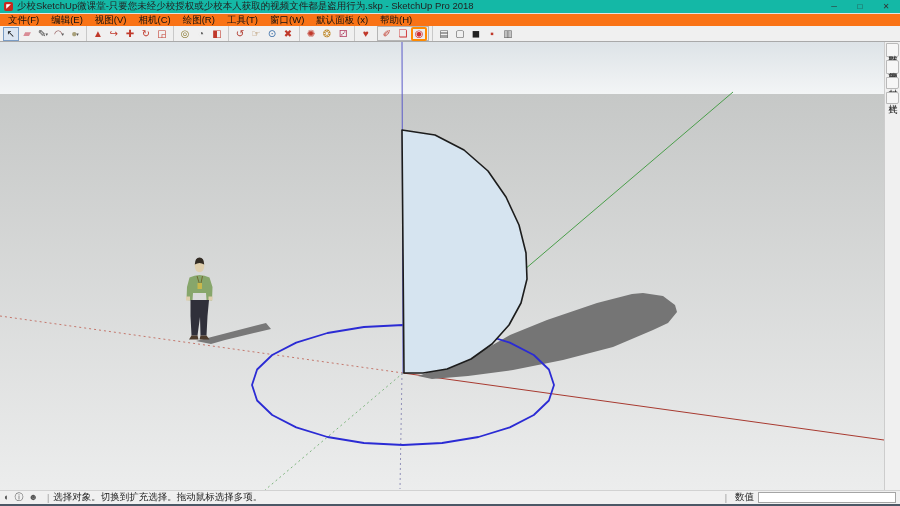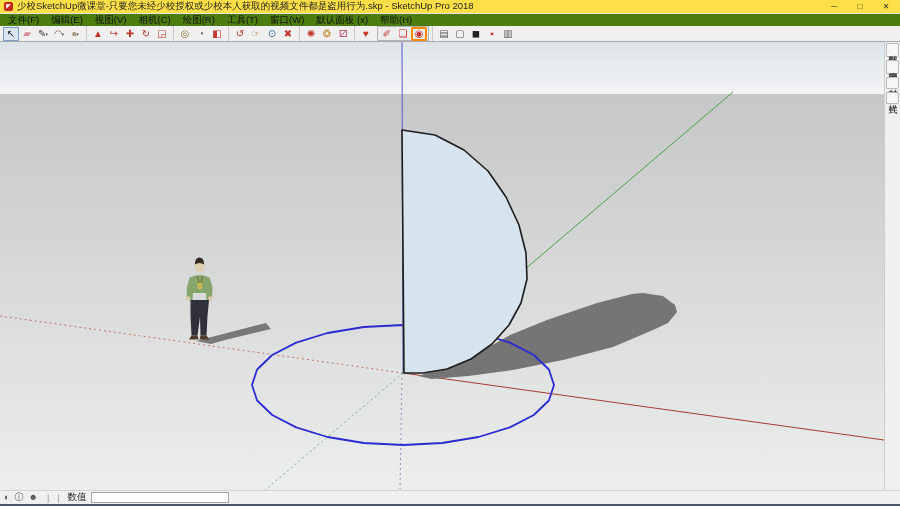--- a/index.html
+++ b/index.html
@@ -1,29 +1,29 @@
 <!DOCTYPE html>
 <html><head>
 <meta charset="utf-8">
 <style>
   * { margin:0; padding:0; box-sizing:border-box; }
   html,body { width:900px; height:506px; overflow:hidden;
     font-family:"Liberation Sans","DejaVu Sans",sans-serif; font-size:10px; background:#f0f0f0; }
 
   
-  .titlebar { height:14px; background:#fde047; display:flex; align-items:center;
+  .titlebar { height:14px; background:#14b8a6; display:flex; align-items:center;
     padding:0 4px; border-bottom:1px solid #e3e3e3; }
   .appicon { width:9px; height:9px; background:#c5281c; border-radius:2px; margin-right:4px;
     color:#fff; font-size:6px; line-height:9px; text-align:center; flex:0 0 auto; }
   .title-text { font-size:9.5px; color:#222; white-space:nowrap; overflow:hidden; flex:1; }
   .win-controls { display:flex; gap:14px; margin-right:4px; }
   .win-btn { font-size:8px; color:#333; width:12px; text-align:center; cursor:default; }
 
   
-  .menubar { height:12px; background:#4d7c0f; display:flex; align-items:center; padding-left:2px; }
+  .menubar { height:12px; background:#f97316; display:flex; align-items:center; padding-left:2px; }
   .menu-item { font-size:9.5px; color:#111; padding:0 6px; line-height:12px; white-space:nowrap; }
 
   
   .toolbar { height:16px; background:#f0f0f0; border-bottom:1px solid #a9a9a9;
     display:flex; align-items:center; padding-left:3px; }
   .tgroup { display:flex; align-items:center; height:15px; }
   .tgroup + .tgroup { border-left:1px solid #c9c9c9; margin-left:3px; padding-left:3px; }
   .tgroup.bordered { border:1px solid #b5b5b5; background:#ededed; padding:0 1px; }
   .ticon { width:16px; height:14px; display:flex; align-items:center; justify-content:center;
     font-size:10px; line-height:14px; position:relative; }
@@ -170,18 +170,19 @@
       <span class="side-tab">默认面板</span>
       <span class="side-tab">管理目录</span>
       <span class="side-tab">材料</span>
       <span class="side-tab">样式</span>
     </div>
 </div>
 
 <div class="statusbar">
   <span id="status-icons"><span class="sicon">◐</span><span class="sicon">ⓘ</span><span class="sicon">☻</span></span>
   <span class="sep">|</span>
+  <span class="status-msg">选择对象。切换到扩充选择。拖动鼠标选择多项。</span>
   <div class="vcb">
     <span class="sep">|</span>
     <span class="vcb-label">数值</span>
     <input class="vcb-input" value="" style="">
   </div>
 </div>
 
 </body></html>

